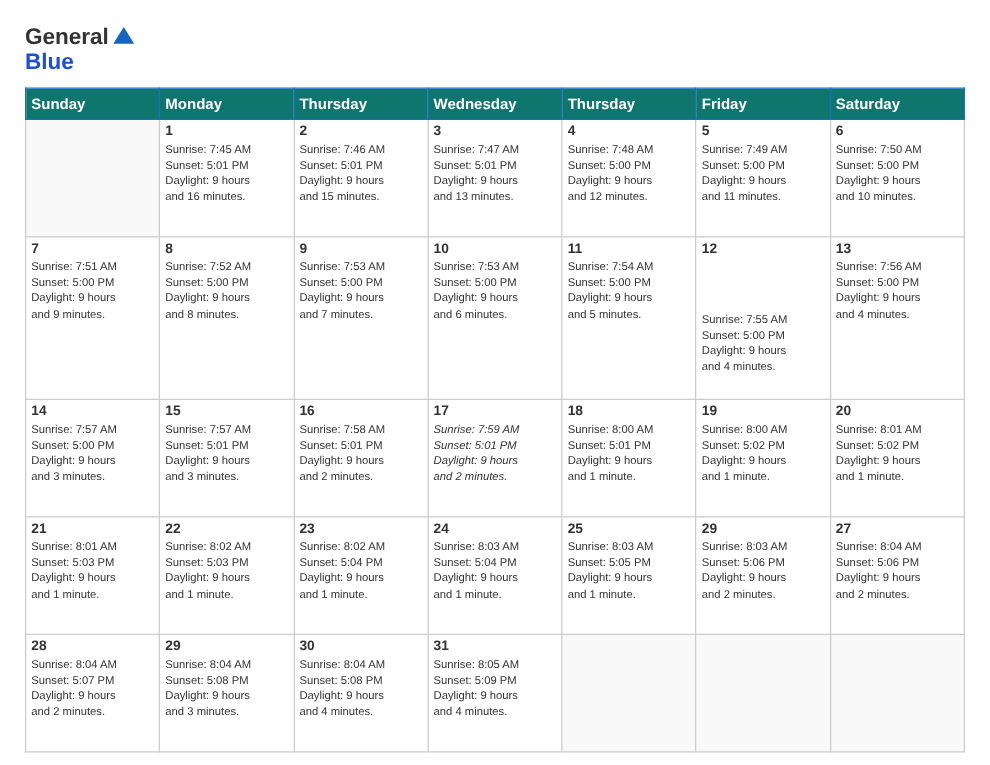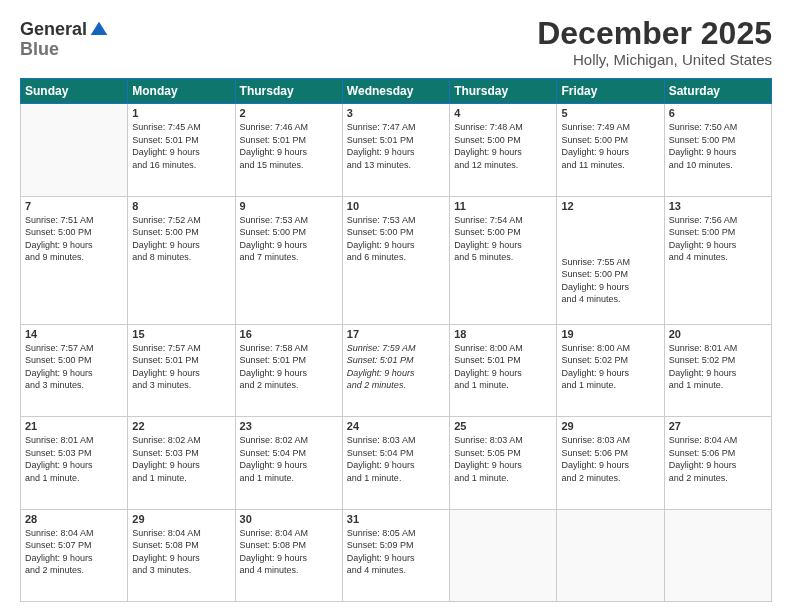--- a/index.html
+++ b/index.html
@@ -27,21 +27,21 @@
       display: flex;
       align-items: center;
       margin-top: 4px;
     }
     .logo-text {
       font-size: 18px;
       font-weight: bold;
       line-height: 1.1;
     }
     .logo-general { color: #333; }
-    .logo-blue { color: #737373; }
+    .logo-blue { color: #1d4ed8; }
     .logo-icon {
       width: 20px;
       height: 20px;
       margin-left: 2px;
     }
     .title-block {
       text-align: right;
     }
     .main-title {
       font-size: 32px;
@@ -108,24 +108,20 @@
           <span class="logo-text logo-general">General</span>
           <svg class="logo-icon" viewBox="0 0 24 24">
             <polygon points="12,2 22,18 2,18" fill="#1565c0"></polygon>
           </svg>
         </div>
         <div>
           <span class="logo-text logo-blue">Blue</span>
         </div>
       </div>
     </div>
-    <div class="title-block">
-      <div class="main-title">December 2025</div>
-      <div class="subtitle">Holly, Michigan, United States</div>
-    </div>
   </div>
 
   <table class="calendar">
     <thead>
       <tr>
 
       <th>Sunday</th>
           <th>Monday</th>
           <th>Thursday</th>
           <th>Wednesday</th>

